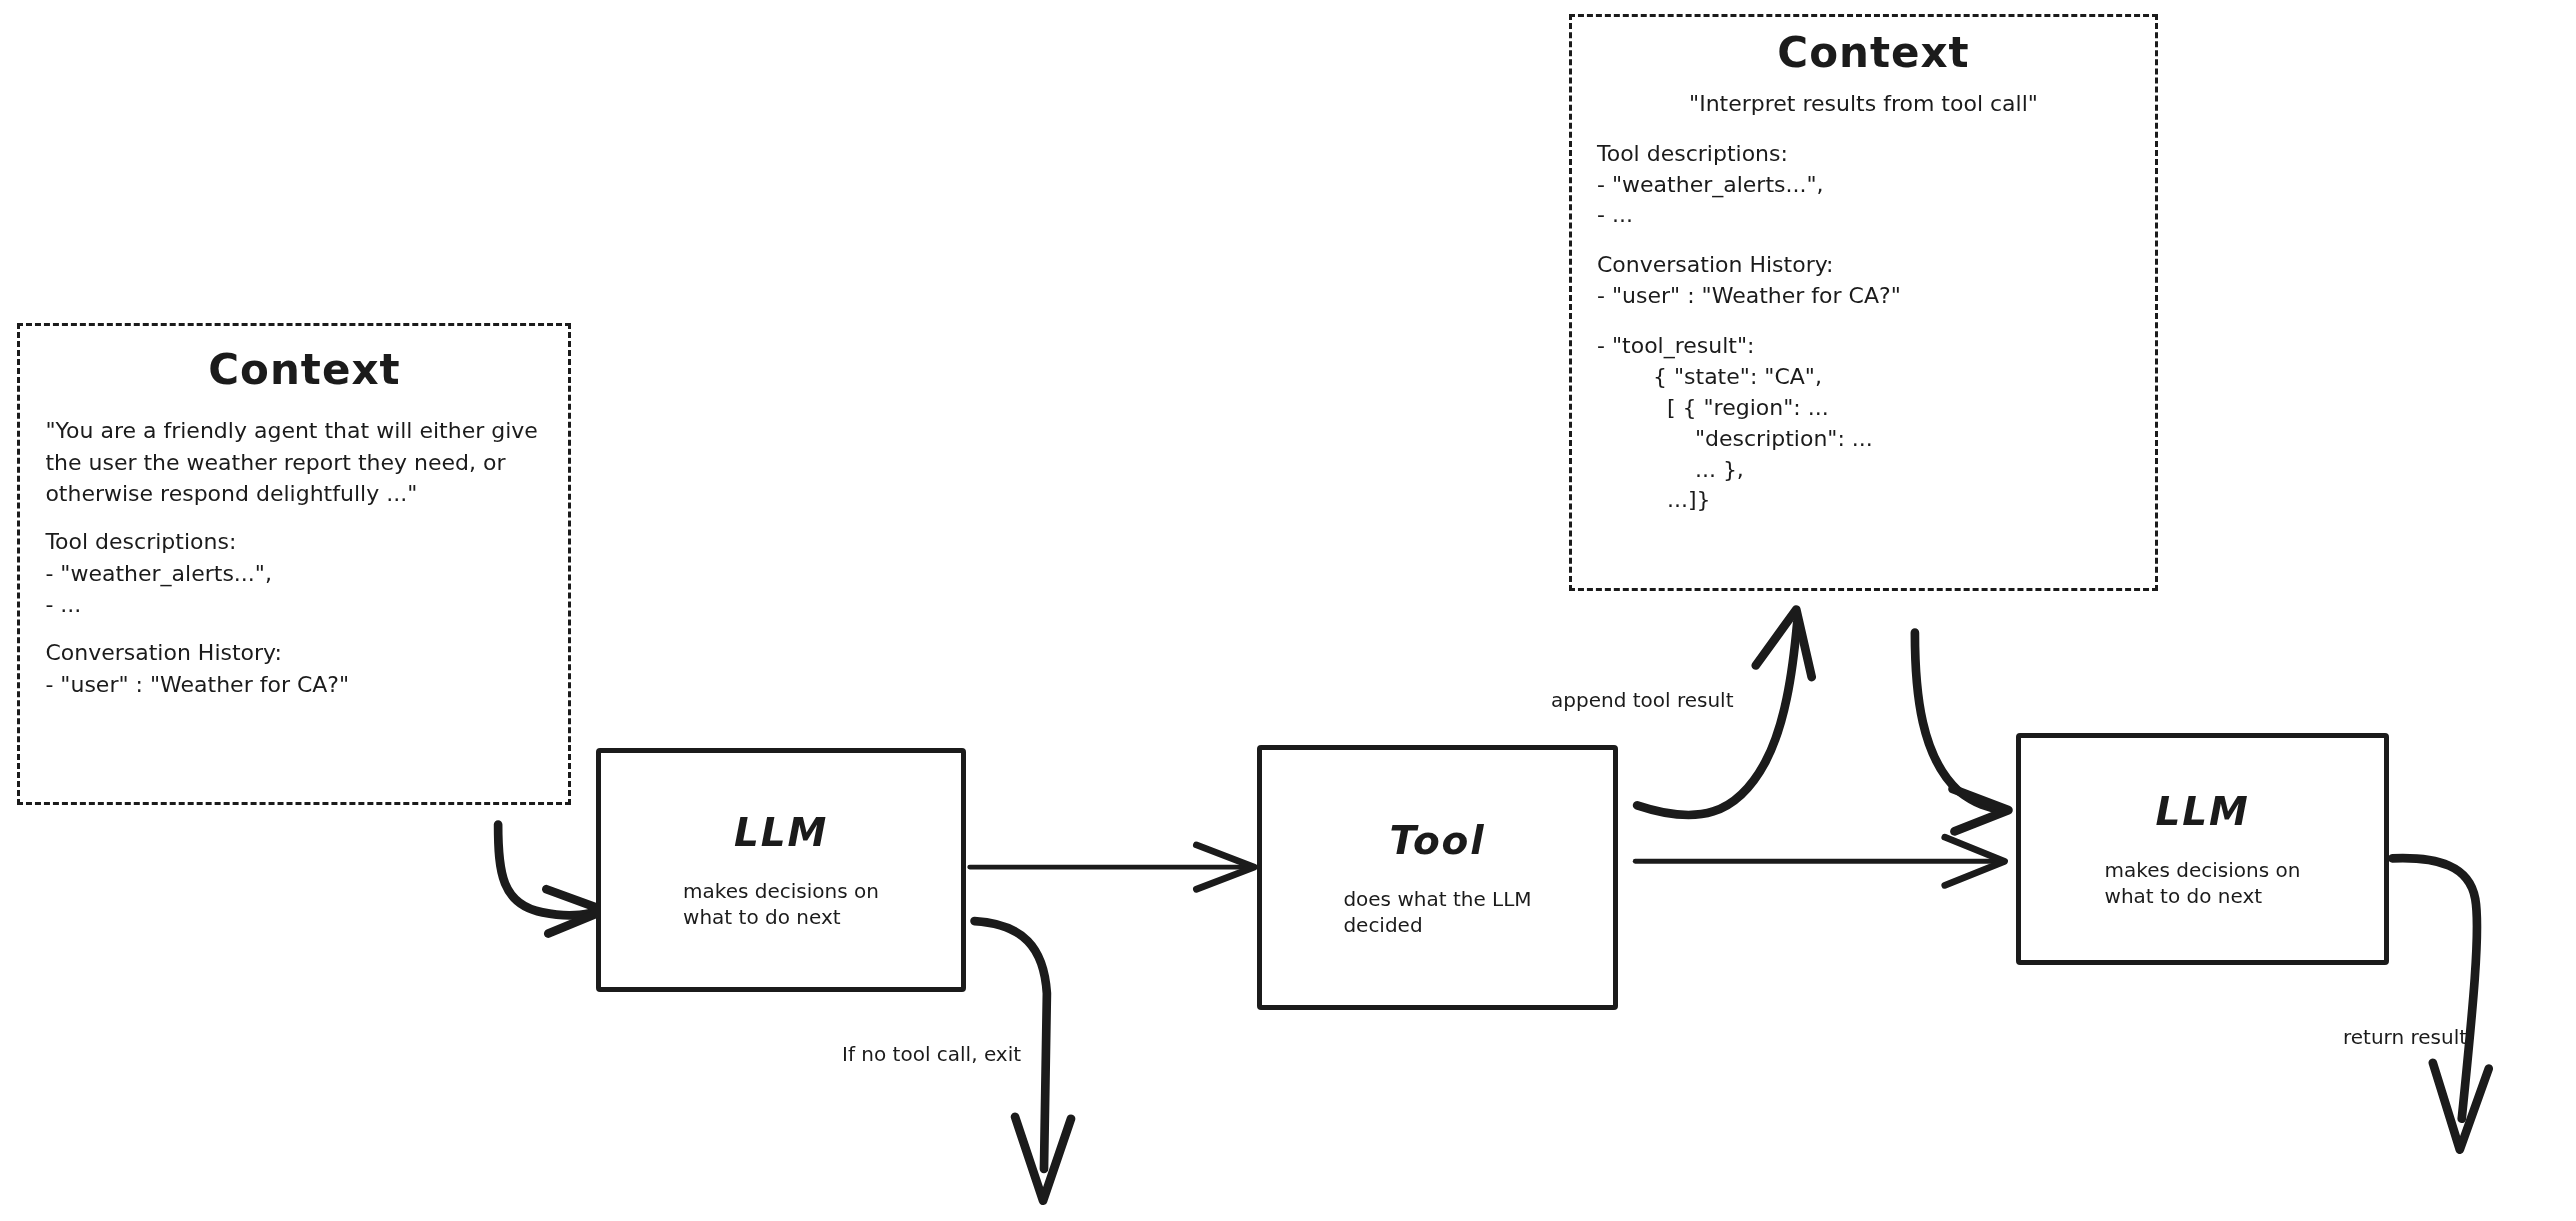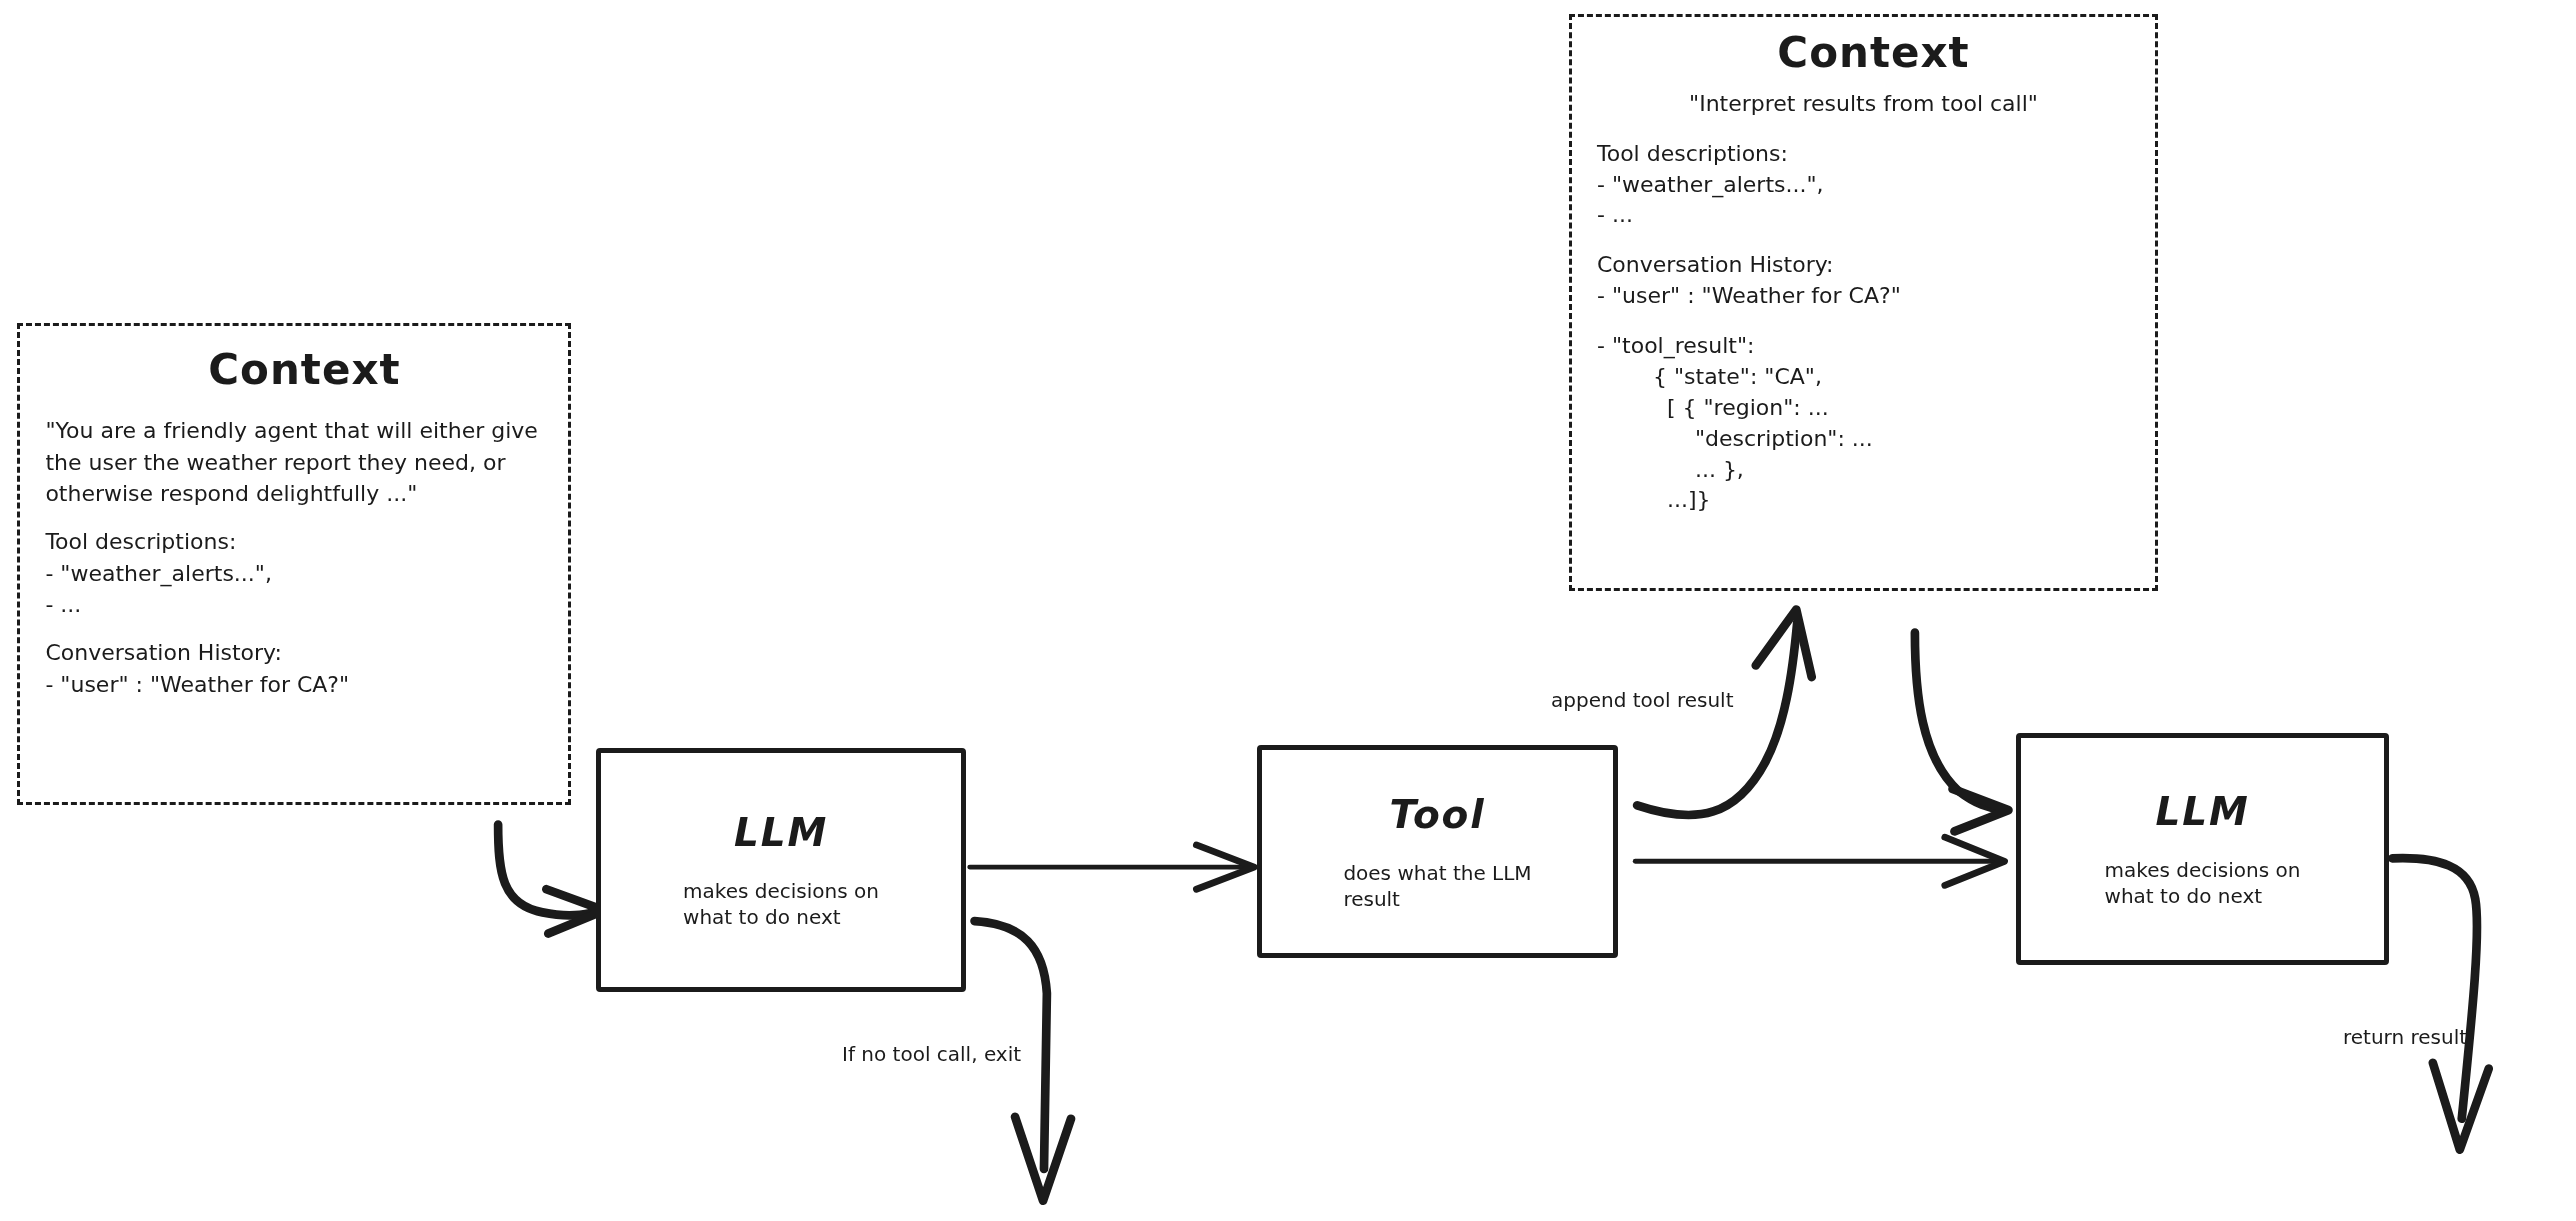--- a/index.html
+++ b/index.html
@@ -89,21 +89,21 @@
   .node-sub {
     font-family: "DejaVu Sans", sans-serif;
     font-size: 20px;
     line-height: 1.30;
     color: #1b1b1b;
     text-align: left;
     white-space: pre-line;
   }
 
   #node-llm1  { left: 596px;  top: 748px; width: 370px; height: 244px; }
-  #node-tool  { left: 1257px; top: 745px; width: 361px; height: 213px; }
+  #node-tool  { left: 1257px; top: 745px; width: 361px; height: 265px; }
   #node-llm2  { left: 2016px; top: 733px; width: 373px; height: 232px; }
 
   
   .edge-label {
     position: absolute;
     font-family: "DejaVu Sans", sans-serif;
     font-size: 20px;
     color: #1b1b1b;
     white-space: nowrap;
   }
@@ -209,21 +209,21 @@
 
   <div class="node" id="node-llm1">
     <div class="node-title">LLM</div>
     <div class="node-sub">makes decisions on
 what to do next</div>
   </div>
 
   <div class="node" id="node-tool">
     <div class="node-title">Tool</div>
     <div class="node-sub">does what the LLM
-result</div>
+decided</div>
   </div>
 
   <div class="node" id="node-llm2">
     <div class="node-title">LLM</div>
     <div class="node-sub">makes decisions on
 what to do next</div>
   </div>
 
   <div class="edge-label" id="lbl-exit">If no tool call, exit</div>
   <div class="edge-label" id="lbl-append">append tool result</div>

